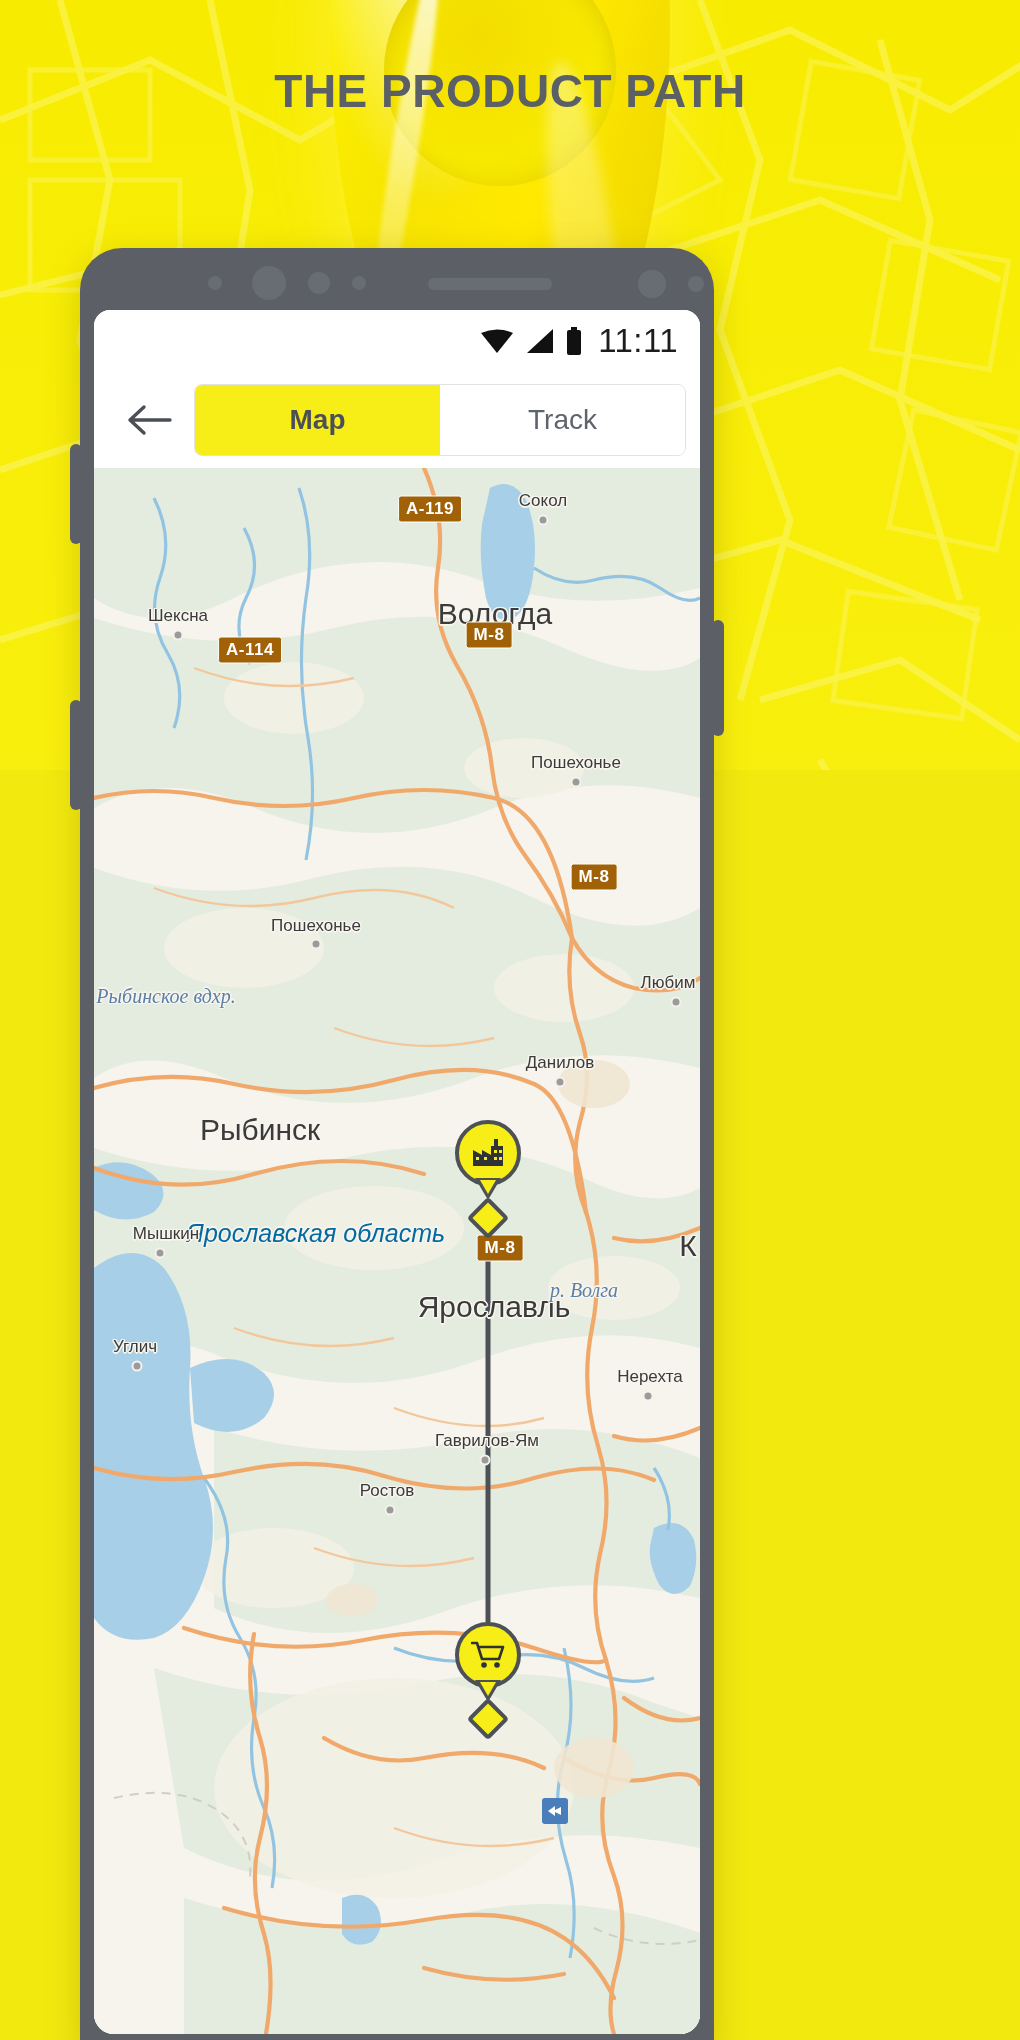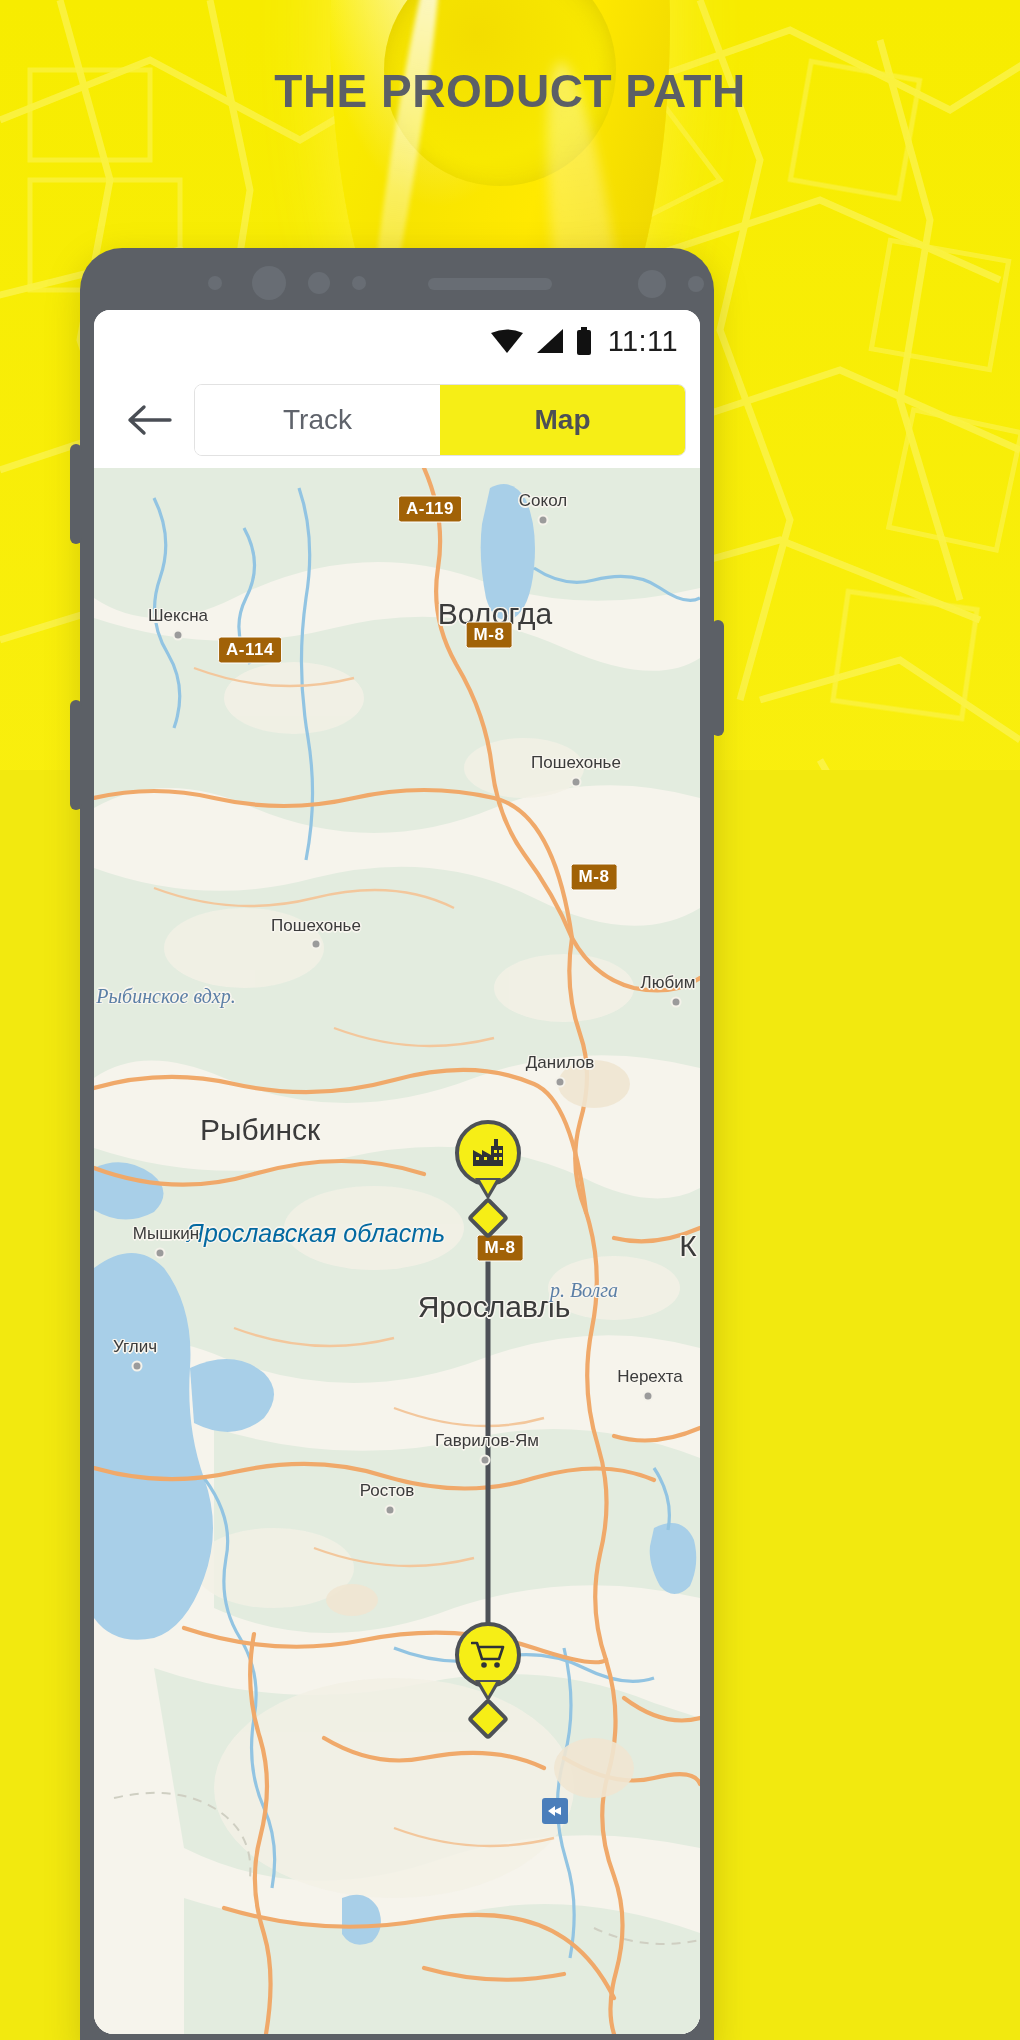--- a/index.html
+++ b/index.html
@@ -118,21 +118,21 @@
     height: 62px;
     display: flex;
     align-items: center;
     justify-content: flex-end;
     padding-right: 22px;
     gap: 12px;
     background: #fff;
   }
   .sb-icon { display: block; }
   .sb-time {
-    font-size: 29px;
+    font-size: 33px;
     color: #1d1d1d;
     font-weight: 400;
     letter-spacing: .4px;
     margin-left: 4px;
   }
 
   
   .tabbar {
     height: 96px;
     display: flex;
@@ -345,22 +345,22 @@
       <span class="sb-time">11:11</span>
     </div>
 
     <div class="tabbar">
       <div class="back-btn">
         <svg width="46" height="36" viewBox="0 0 46 36">
           <path d="M18 5 L4 18 L18 31 M4 18 L44 18" fill="none" stroke="#4a4e55" stroke-width="3.4" stroke-linecap="round" stroke-linejoin="round"></path>
         </svg>
       </div>
       <div class="segmented">
+        <div class="seg active">Map</div>
         <div class="seg">Track</div>
-        <div class="seg active">Map</div>
       </div>
     </div>
 
     <div class="map">
 
       <svg class="base" viewBox="0 0 606 1566" preserveAspectRatio="none">
         <rect x="0" y="0" width="606" height="1566" fill="#f6f4ec"></rect>
 
         <g fill="#e3ecdf">
           <path d="M0 0 L606 0 L606 120 Q480 150 380 110 Q260 70 140 130 Q60 170 0 130 Z"></path>

